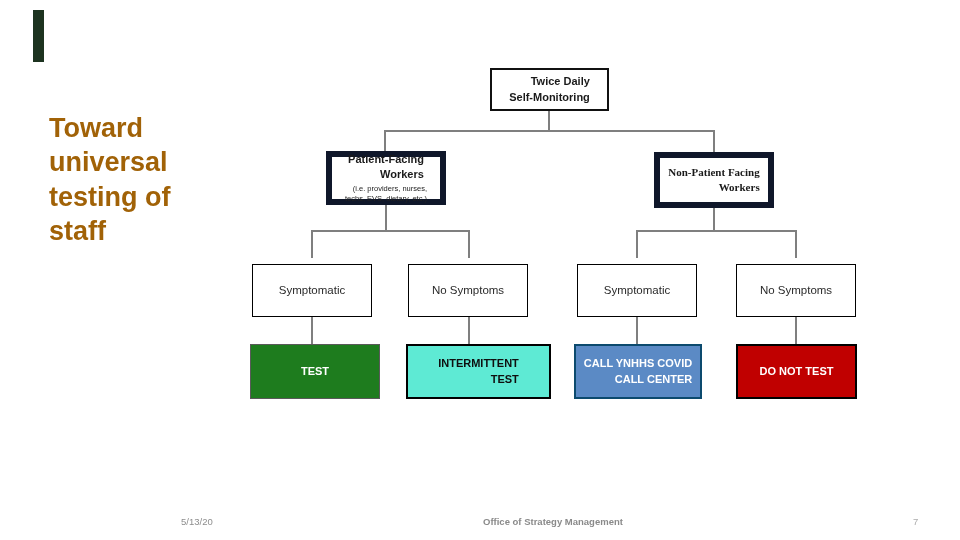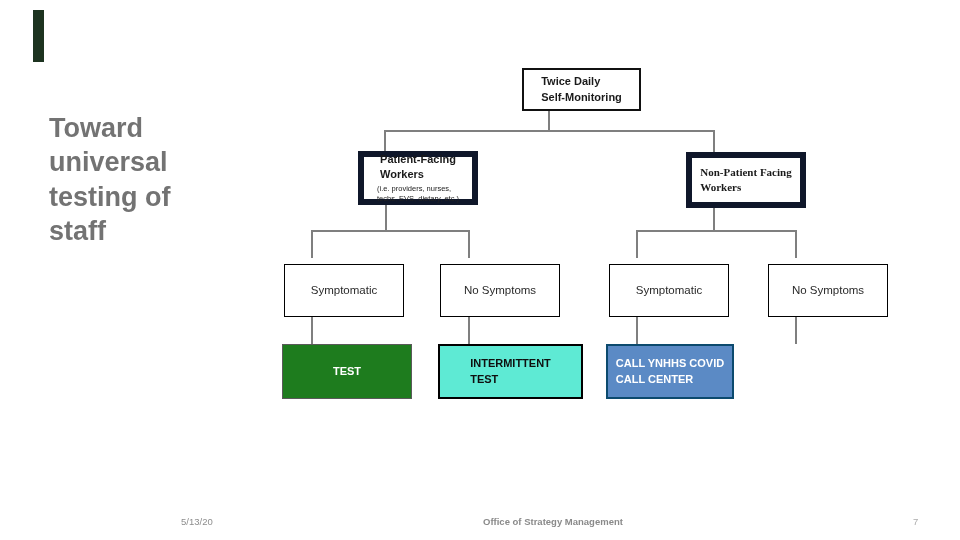--- a/index.html
+++ b/index.html
@@ -4,28 +4,28 @@
 <style>
   * { margin:0; padding:0; box-sizing:border-box; }
   html,body { width:960px; height:540px; }
   body { font-family:"Liberation Sans", sans-serif; background:#ffffff; }
   .slide { position:relative; width:960px; height:540px; background:#ffffff; overflow:hidden; }
 
   .accent-bar { position:absolute; left:33px; top:10px; width:11px; height:52px; background:#1d3320; }
 
   .slide-title {
     position:absolute; left:49px; top:111px; width:140px;
-    font-size:27px; font-weight:bold; color:#737373; line-height:1.27;
+    font-size:27px; font-weight:bold; color:#a16207; line-height:1.27;
   }
 
   
   .box {
     position:absolute; background:#ffffff; border:1px solid #000;
     display:flex; flex-direction:column; align-items:center; justify-content:center;
-    text-align:left; white-space:pre-line; color:#1a1a1a;margin-left:32px;
+    text-align:right; white-space:pre-line; color:#1a1a1a;
   }
   .lvl1 { left:490px; top:68px; width:119px; height:43px; border:2px solid #111;
           font-weight:bold; font-size:11px; line-height:1.45; }
   .lvl2 { top:151px; width:120px; height:54px; border:6px solid #0f172a; }
   .lvl2 .node-title { font-weight:bold; font-size:11px; line-height:1.4; }
   .lvl2 .node-sub { font-size:7.5px; line-height:1.35; margin-top:1px; color:#222; }
   .patient { left:326px; }
   .nonpatient { left:654px; top:152px; height:56px;font-family:Liberation Serif, serif; }
   .lvl3 { top:264px; width:120px; height:53px; border:1px solid #000;
           font-size:11.5px; color:#2a2a2a; line-height:1.3; }
@@ -91,18 +91,19 @@
   <div class="box lvl3 sym-l">Symptomatic</div>
   <div class="box lvl3 nos-l">No Symptoms</div>
   <div class="box lvl3 sym-r">Symptomatic</div>
   <div class="box lvl3 nos-r">No Symptoms</div>
 
   <div class="box lvl4 act-test">TEST</div>
   <div class="box lvl4 act-inter">INTERMITTENT
 TEST</div>
   <div class="box lvl4 act-call">CALL YNHHS COVID
 CALL CENTER</div>
+  <div class="box lvl4 act-dont">DO NOT TEST</div>
 
   <div class="footer-date">5/13/20</div>
   <div class="footer-org">Office of Strategy Management</div>
   <div class="footer-page">7</div>
 
 </div>
 
 </body></html>

